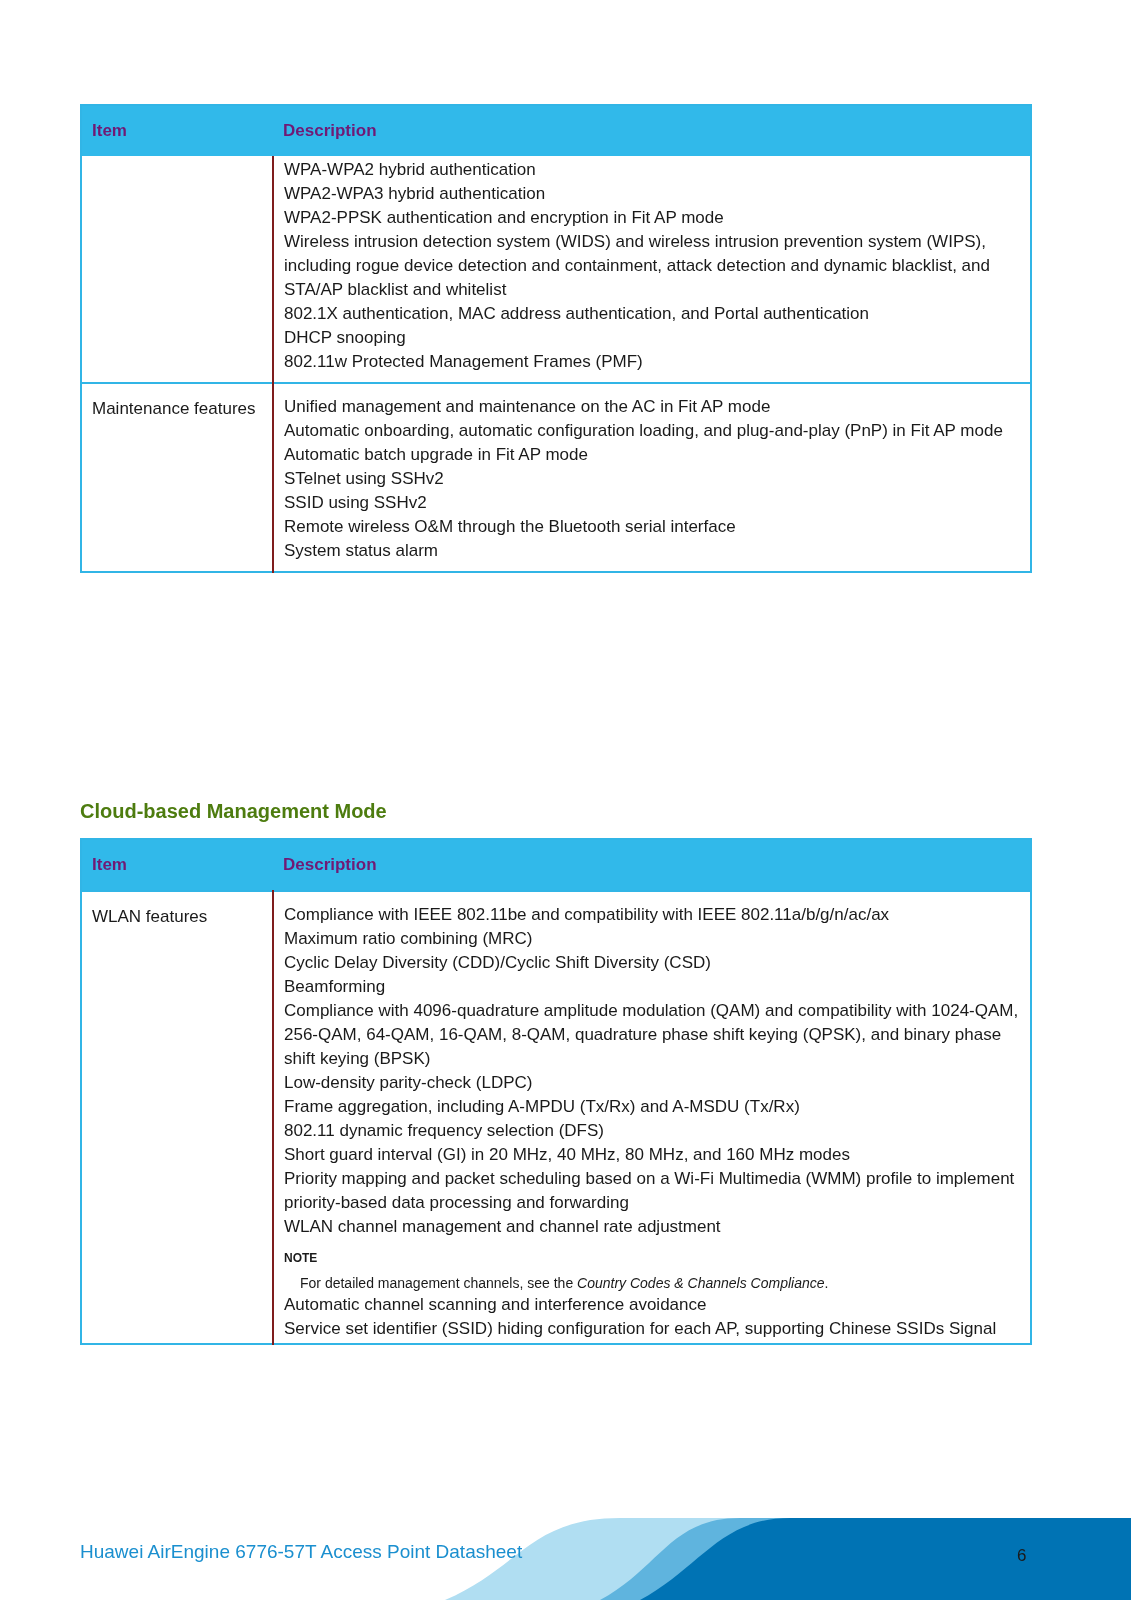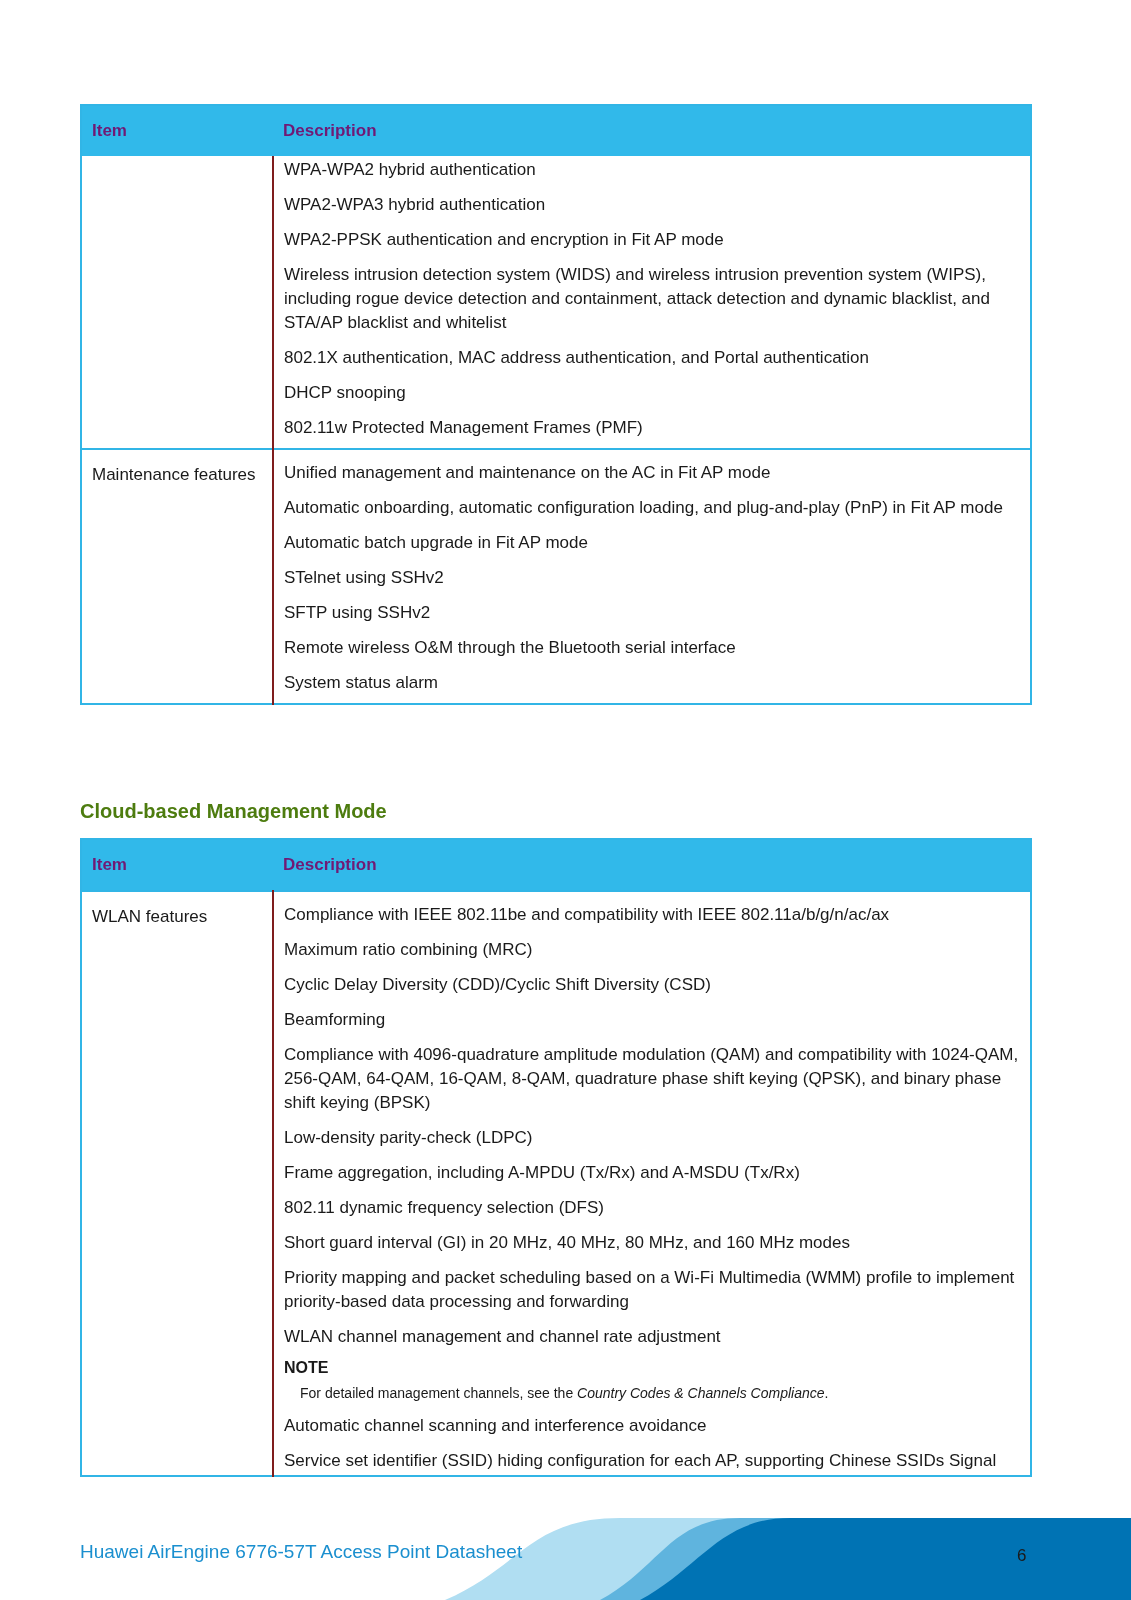--- a/index.html
+++ b/index.html
@@ -20,23 +20,23 @@
     vertical-align: middle;
   }
   .spec-table td {
     vertical-align: top; font-size: 17px; line-height: 24px;
     border-top: 2px solid #31b5e6;
   }
   .spec-table td.item { padding: 13px 10px 0 10px; border-right: 2px solid #7f1d1d; }
   .spec-table td.desc { padding: 0 10px 4px 10px; }
   .spec-table tr.cont td { border-top: none; }
   .desc-line { margin: 0; padding: 0; }
-  .desc-line + .desc-line { margin-top: 11px; }
+  .desc-line + .desc-line { margin-top: 0; }
   .first-pad { padding-top: 11px !important; border-radius: 6px; }
-  .note-label { font-size: 16px; font-weight: bold; margin-top: 9px !important; line-height: 20px; }
+  .note-label { font-size: 12px; font-weight: bold; margin-top: 9px !important; line-height: 20px; }
   .note-text { font-size: 14px; padding-left: 16px; margin-top: 5px !important; line-height: 20px; }
   .note-text i { font-style: italic; }
   .section-title {
     position: absolute; left: 80px; top: 800px;
     color: #4d7c0f; font-weight: bold; font-size: 20px;
   }
   .footer-title {
     position: absolute; left: 80px; top: 1541px;
     color: #1a8fcf; font-size: 19px;
   }
@@ -73,21 +73,21 @@
         <p class="desc-line">802.11w Protected Management Frames (PMF)</p>
       </td>
     </tr>
     <tr>
       <td class="item">Maintenance features</td>
       <td class="desc first-pad" style="padding-bottom:8px;">
         <p class="desc-line">Unified management and maintenance on the AC in Fit AP mode</p>
         <p class="desc-line">Automatic onboarding, automatic configuration loading, and plug-and-play (PnP) in Fit AP mode</p>
         <p class="desc-line">Automatic batch upgrade in Fit AP mode</p>
         <p class="desc-line">STelnet using SSHv2</p>
-        <p class="desc-line">SFTP using SSHv2</p>
+        <p class="desc-line">SSID using SSHv2</p>
         <p class="desc-line">Remote wireless O&amp;M through the Bluetooth serial interface</p>
         <p class="desc-line">System status alarm</p>
       </td>
     </tr>
   </tbody>
 </table>
 
 <div class="section-title">Cloud-based Management Mode</div>
 
 <table class="spec-table" style="top:838px; border-bottom:2px solid #31b5e6;">

